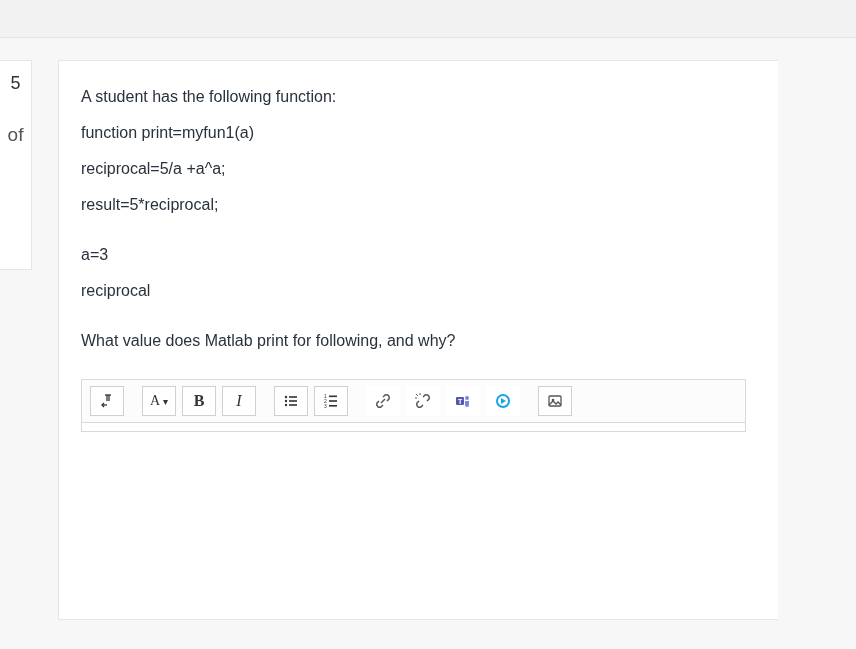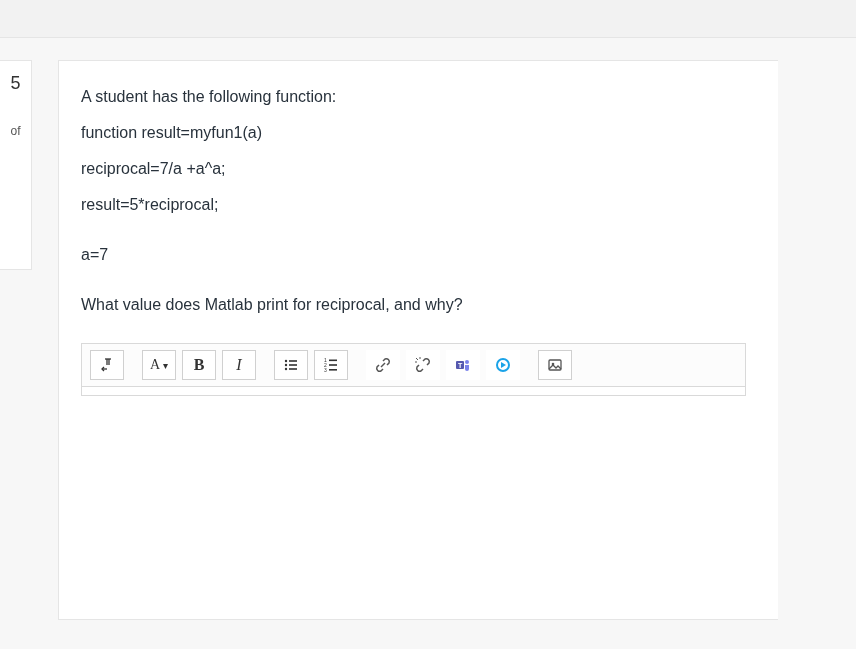--- a/index.html
+++ b/index.html
@@ -27,21 +27,21 @@
     border: 1px solid #e5e5e5;
     border-left: none;
   }
   .sidebar .qnum {
     font-size: 18px;
     color: #333;
     padding: 12px 0 30px 0;
     text-align: center;
   }
   .sidebar .of {
-    font-size: 12px;
+    font-size: 19px;
     color: #555;
     text-align: center;
   }
   .main-panel {
     position: absolute;
     left: 58px;
     top: 60px;
     width: 720px;
     min-height: 560px;
     background: #fff;
@@ -103,29 +103,30 @@
 
 <div class="sidebar">
   <div class="qnum">5</div>
   <div class="of">of</div>
 </div>
 
 <div class="main-panel">
   <div class="question-text">
     <div class="block">
       <p>A student has the following function:</p>
-      <p>function result=myfun1(a)</p>
-      <p>reciprocal=7/a +a^a;</p>
+      <p>function print=myfun1(a)</p>
+      <p>reciprocal=5/a +a^a;</p>
       <p>result=5*reciprocal;</p>
     </div>
     <div class="block">
-      <p>a=7</p>
+      <p>a=3</p>
+      <p>reciprocal</p>
     </div>
     <div class="block">
-      <p>What value does Matlab print for reciprocal, and why?</p>
+      <p>What value does Matlab print for following, and why?</p>
     </div>
   </div>
 
   <div class="editor">
     <div class="toolbar">
       <button class="tb-btn">
         <svg viewBox="0 0 16 16" fill="none" stroke="#333" stroke-width="1.3">
           <path d="M6 2 H12 M9 2 V10 M9 10 L6 7 M9 10 L12 7" stroke="none"></path>
           <path d="M8 2 V8"></path>
           <path d="M8 12 H3"></path>

